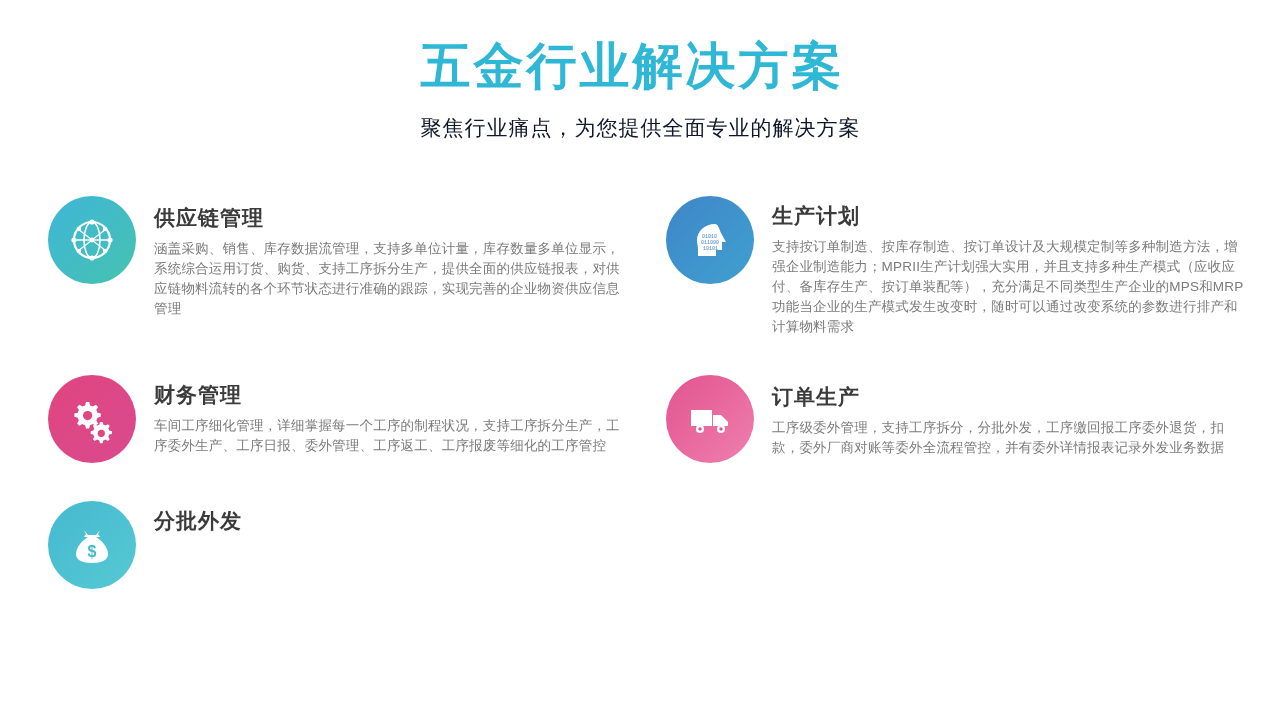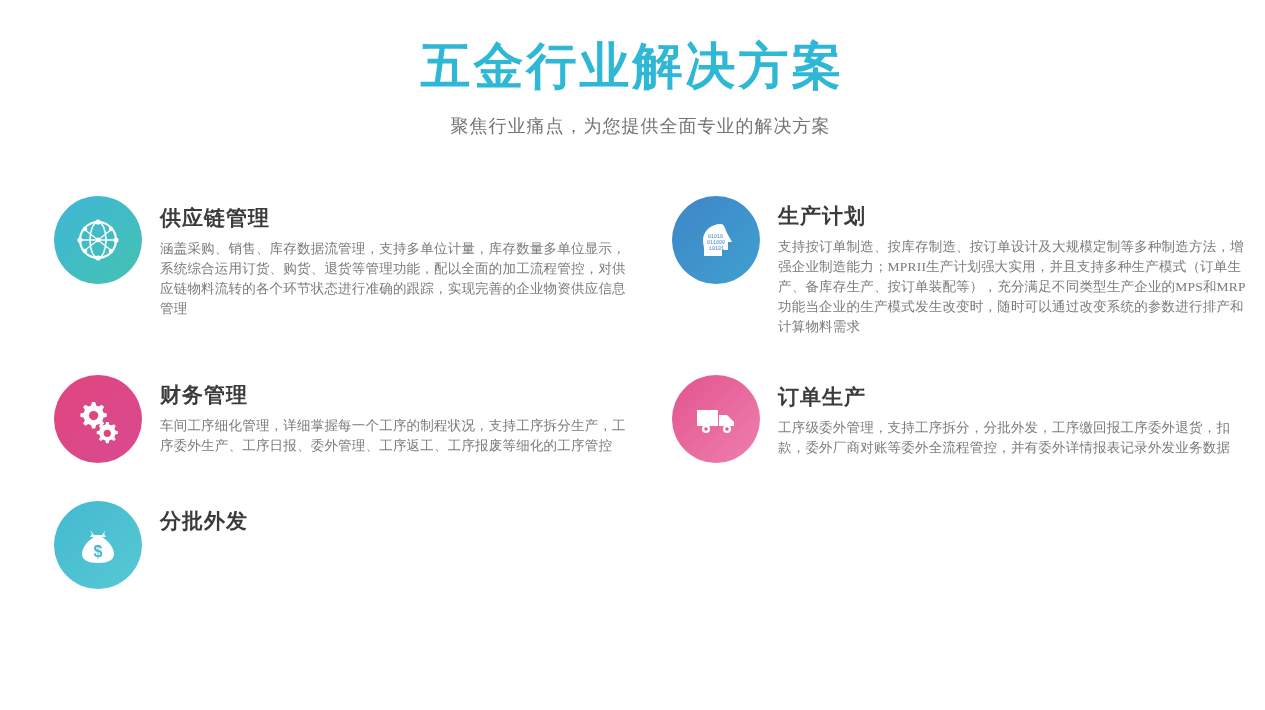--- a/index.html
+++ b/index.html
@@ -27,31 +27,31 @@
   .main-title {
     font-size: 50px;
     font-weight: bold;
     color: #2fb8d6;
     letter-spacing: 3px;
     line-height: 1.15;
     margin: 0;
   }
   .subtitle {
     margin: 18px 0 0 0;
-    font-size: 18px;
-    color: #737373;
+    font-size: 21px;
+    color: #0f172a;
     letter-spacing: 1px;
     padding-left: 16px;
   }
 
   
   .grid {
     position: absolute;
     top: 196px;
-    left: 54px;
+    left: 48px;
     width: 1180px;
     display: grid;
     grid-template-columns: 580px 580px;
     grid-column-gap: 20px;
     grid-row-gap: 60px;
     gap: 38px;
   }
   .feature {
     display: flex;
     align-items: flex-start;
@@ -83,21 +83,20 @@
   }
   .feature-desc {
     font-size: 13.5px;
     color: #7b7b7b;
     line-height: 1.48;
     margin: 0;
     letter-spacing: 0.2px;
   }
   .col-right .feature-body {
     padding-top: 6px;
-    font-family: Liberation Serif, serif;
   }
 </style>
 </head>
 <body>
 
 <div class="page">
 
   <div class="header">
     <h1 class="main-title">五金行业解决方案</h1>
     <p class="subtitle">聚焦行业痛点，为您提供全面专业的解决方案</p>
@@ -119,36 +118,36 @@
           <circle cx="43" cy="25" r="2.6" fill="#ffffff"></circle>
           <circle cx="12" cy="14" r="2.2" fill="#ffffff"></circle>
           <circle cx="38" cy="36" r="2.2" fill="#ffffff"></circle>
           <circle cx="12" cy="36" r="2.2" fill="#ffffff"></circle>
           <circle cx="38" cy="14" r="2.2" fill="#ffffff"></circle>
           <circle cx="25" cy="25" r="2.4" fill="#ffffff"></circle>
         </svg>
       </div>
       <div class="feature-body">
         <h3 class="feature-title">供应链管理</h3>
-        <p class="feature-desc">涵盖采购、销售、库存数据流管理，支持多单位计量，库存数量多单位显示，系统综合运用订货、购货、退货等管理功能，配以全面的加工流程管控，对供应链物料流转的各个环节状态进行准确的跟踪，实现完善的企业物资供应信息管理</p>
+        <p class="feature-desc">涵盖采购、销售、库存数据流管理，支持多单位计量，库存数量多单位显示，系统综合运用订货、购货、支持工序拆分生产，提供全面的供应链报表，对供应链物料流转的各个环节状态进行准确的跟踪，实现完善的企业物资供应信息管理</p>
       </div>
     </div>
 
     <div class="feature col-right">
       <div class="icon-circle" style="background:linear-gradient(135deg,#3f86c8,#3fa0d0);">
         <svg width="50" height="50" viewBox="0 0 50 50" aria-hidden="true">
           <path d="M30 9 C19 9 12 17 12 25 C12 29 13 31 13 34 L13 41 L31 41 L31 35 L37 35 L37 27 L41 27 L36 18 C34 13 33 9 30 9 Z" fill="#ffffff"></path>
           <text x="17" y="23" font-family="'Liberation Mono', monospace" font-size="5" fill="#3f86c8">01010</text>
           <text x="16" y="29" font-family="'Liberation Mono', monospace" font-size="5" fill="#3f86c8">011000</text>
           <text x="18" y="35" font-family="'Liberation Mono', monospace" font-size="5" fill="#3f86c8">10101</text>
         </svg>
       </div>
       <div class="feature-body">
         <h3 class="feature-title">生产计划</h3>
-        <p class="feature-desc">支持按订单制造、按库存制造、按订单设计及大规模定制等多种制造方法，增强企业制造能力；MPRII生产计划强大实用，并且支持多种生产模式（订单生产、备库存生产、按订单装配等），充分满足不同类型生产企业的MPS和MRP功能当企业的生产模式发生改变时，随时可以通过改变系统的参数进行排产和计算物料需求</p>
+        <p class="feature-desc">支持按订单制造、按库存制造、按订单设计及大规模定制等多种制造方法，增强企业制造能力；MPRII生产计划强大实用，并且支持多种生产模式（应收应付、备库存生产、按订单装配等），充分满足不同类型生产企业的MPS和MRP功能当企业的生产模式发生改变时，随时可以通过改变系统的参数进行排产和计算物料需求</p>
       </div>
     </div>
 
 
     <div class="feature col-right">
       <div class="icon-circle" style="background:linear-gradient(135deg,#e0457f,#d94a8e);">
         <svg width="50" height="50" viewBox="0 0 50 50" aria-hidden="true">
           <g fill="#ffffff">
             <path d="M19 8 l3.2 0 0.9 3.4 a8.6 8.6 0 0 1 2.7 1.1 l3-1.8 2.3 2.3 -1.8 3 a8.6 8.6 0 0 1 1.1 2.7 l3.4 0.9 0 3.2 -3.4 0.9 a8.6 8.6 0 0 1 -1.1 2.7 l1.8 3 -2.3 2.3 -3 -1.8 a8.6 8.6 0 0 1 -2.7 1.1 l-0.9 3.4 -3.2 0 -0.9 -3.4 a8.6 8.6 0 0 1 -2.7 -1.1 l-3 1.8 -2.3 -2.3 1.8 -3 a8.6 8.6 0 0 1 -1.1 -2.7 l-3.4 -0.9 0 -3.2 3.4 -0.9 a8.6 8.6 0 0 1 1.1 -2.7 l-1.8 -3 2.3 -2.3 3 1.8 a8.6 8.6 0 0 1 2.7 -1.1 z"></path>
           </g>

